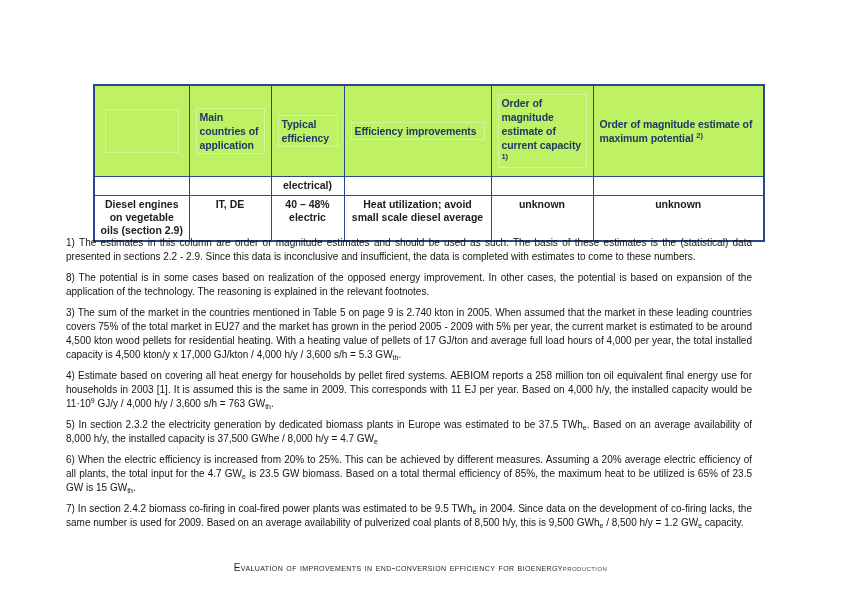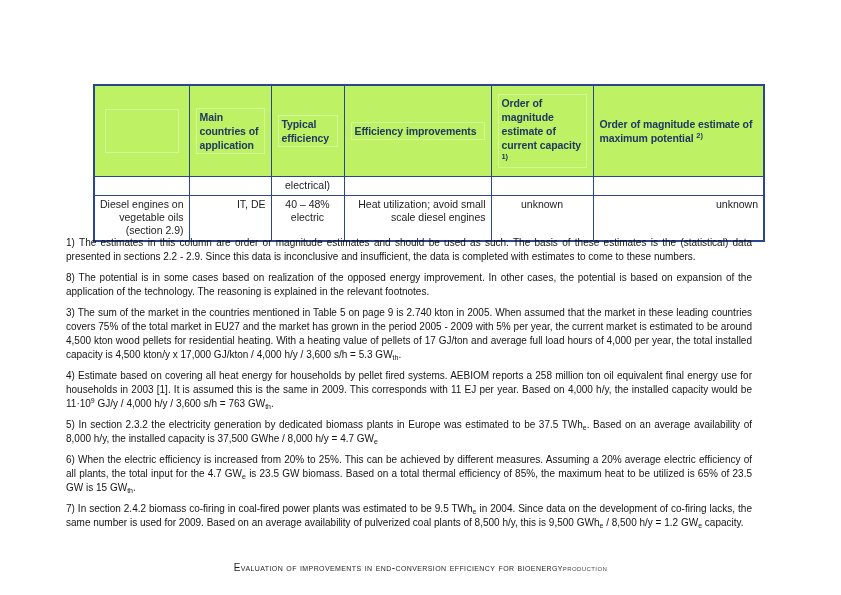--- a/index.html
+++ b/index.html
@@ -20,20 +20,21 @@
     top: 84px;
     width: 670px;
     border-collapse: collapse;
     table-layout: fixed;
     border: 2px solid #2B4590;
     font-size: 10.5px;
   }
   table.summary th, table.summary td {
     border: 1px solid #2B4590;
     overflow: hidden;
+    font-weight: bold;
   }
   table.summary th {
     background: #bef264;
     color: #1F3864;
     font-weight: bold;
     text-align: left;
     vertical-align: middle;
     height: 76px;
     padding: 8px 6px;
     line-height: 14px;
@@ -42,21 +43,21 @@
   table.summary td {
     background: #ffffff;
     color: #1c1c1c;
     vertical-align: top;
     padding: 2px 5px 3px;
     line-height: 13px;
   }
   tr.row-cont td { height: 18px; }
   tr.row-main td { height: 42px; }
   .al-c { text-align: center; }
-  .al-l { text-align: right; }
+  .al-l { text-align: center; }
   .hbox {
     display: block;
     border: 1px solid rgba(255, 255, 255, 0.35);
     padding: 1px 3px;
   }
   .hbox.empty-box { height: 44px; margin: 0 4px; }
   th sup.hdr-sup {
     font-size: 7.5px;
     line-height: 0;
     vertical-align: 0.55em;
@@ -145,21 +146,21 @@
         <td class="al-l"></td>
         <td class="al-c">electrical)</td>
         <td class="al-l"></td>
         <td class="al-c"></td>
         <td class="al-l"></td>
       </tr>
       <tr class="row-main">
         <td class="al-l">Diesel engines on vegetable oils (section 2.9)</td>
         <td class="al-l">IT, DE</td>
         <td class="al-c">40 – 48% electric</td>
-        <td class="al-l">Heat utilization; avoid small scale diesel engines</td>
+        <td class="al-l">Heat utilization; avoid small scale diesel average</td>
         <td class="al-c">unknown</td>
         <td class="al-l">unknown</td>
       </tr>
     </tbody>
   </table>
 
   <div class="footnotes">
       <p class="footnote"><span>1) The estimates in this column are order or magnitude estimates and should be used as such. The basis of these estimates is the (statistical) data presented in sections 2.2 - 2.9. Since this data is inconclusive and insufficient, the data is completed with estimates to come to these numbers.</span></p>
       <p class="footnote"><span>8) The potential is in some cases based on realization of the opposed energy improvement. In other cases, the potential is based on expansion of the application of the technology. The reasoning is explained in the relevant footnotes.</span></p>
       <p class="footnote"><span>3) The sum of the market in the countries mentioned in Table 5 on page 9 is 2.740 kton in 2005. When assumed that the market in these leading countries covers 75% of the total market in EU27 and the market has grown in the period 2005 - 2009 with 5% per year, the current market is estimated to be around 4,500 kton wood pellets for residential heating. With a heating value of pellets of 17 GJ/ton and average full load hours of 4,000 per year, the total installed capacity is 4,500 kton/y x 17,000 GJ/kton / 4,000 h/y / 3,600 s/h = 5.3 GW</span><sub>th</sub><span>.</span></p>

